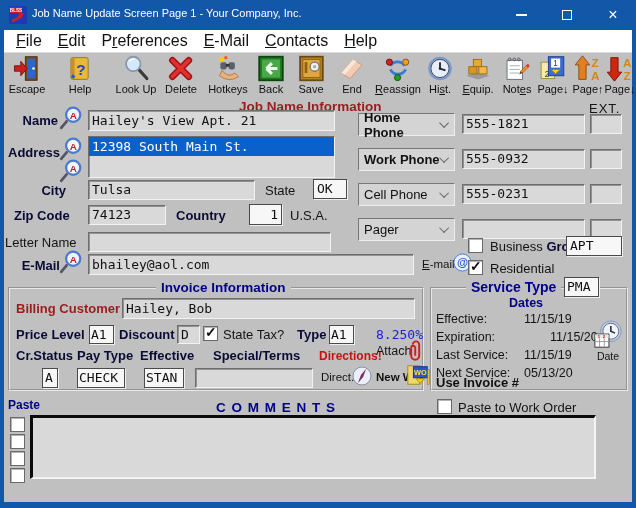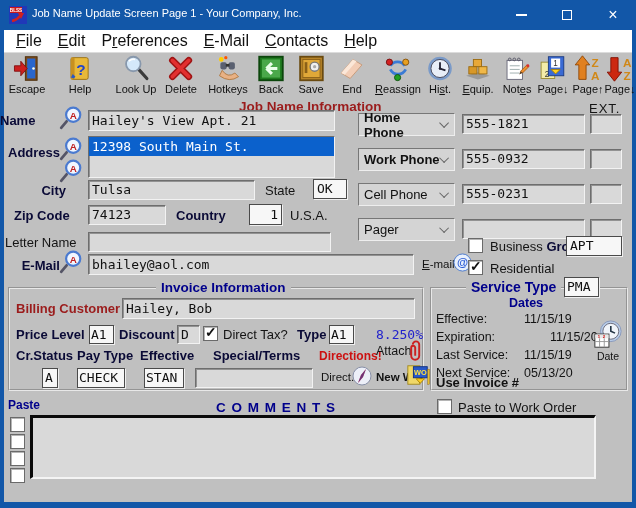--- a/index.html
+++ b/index.html
@@ -249,21 +249,21 @@
         <text x="24" y="29" font-size="13" font-weight="bold" fill="#d08818" text-anchor="middle">Z</text>
       </svg>
     <span class="lbl"><span>Page↓</span><span class="u"></span><span></span></span>
   </div>
 
   <div class="abs client-bg"></div>
 
   <div class="abs lab maroon" style="left:239px; top:99px; font-size:13.5px;">Job Name Information</div>
   <div class="abs lab" style="left:589px; top:101px; letter-spacing:1px;">EXT.</div>
 
-  <div class="abs lab b" style="left:0; top:113px; width:58px; text-align:left;">Name</div>
+  <div class="abs lab b" style="left:0; top:113px; width:58px; text-align:right;">Name</div>
   <svg class="abs" style="left:59px; top:106px; width:24px; height:24px;" viewBox="0 0 22 22">
       <line x1="7" y1="14" x2="2" y2="20" stroke="#556" stroke-width="2.5" stroke-linecap="round"></line>
       <circle cx="13" cy="8" r="6.5" fill="#f0f6ff" stroke="#4a7ad0" stroke-width="2"></circle>
       <text x="13" y="11.5" font-size="9" font-weight="bold" fill="#c02020" text-anchor="middle">A</text>
     </svg>
   <div class="abs inp mono" style="left:88px; top:110px; width:247px; height:21px; line-height:17px;">Hailey's View Apt. 21</div>
 
   <div class="abs lab b" style="left:8px; top:145px;">Address</div>
   <svg class="abs" style="left:59px; top:137px; width:24px; height:24px;" viewBox="0 0 22 22">
       <line x1="7" y1="14" x2="2" y2="20" stroke="#556" stroke-width="2.5" stroke-linecap="round"></line>
@@ -345,21 +345,21 @@
   <div class="abs legend navy" style="left:156px; top:280px;">Invoice Information</div>
 
   <div class="abs lab maroon" style="left:16px; top:301px;">Billing Customer</div>
   <div class="abs inp mono" style="left:122px; top:298px; width:293px; height:21px; line-height:17px;">Hailey, Bob</div>
 
   <div class="abs lab b" style="left:16px; top:327px;">Price Level</div>
   <div class="abs wbox mono" style="left:89px; top:325px; width:25px; height:19px; line-height:15px; padding:1px 1px;">A1</div>
   <div class="abs lab b" style="left:119px; top:327px;">Discount</div>
   <div class="abs inp mono" style="left:177px; top:325px; width:23px; height:19px; line-height:15px;">D</div>
   <div class="abs cb checked" style="left:203px; top:326px;"></div>
-  <div class="abs lab" style="left:223px; top:327px;">Direct Tax?</div>
+  <div class="abs lab" style="left:223px; top:327px;">State Tax?</div>
   <div class="abs lab b" style="left:297px; top:327px;">Type</div>
   <div class="abs wbox mono" style="left:329px; top:325px; width:25px; height:19px; line-height:15px; padding:1px 1px;">A1</div>
   <div class="abs mono" style="left:376px; top:327px; color:#2222cc;">8.250%</div>
 
   <div class="abs lab b" style="left:16px; top:348px;">Cr.Status</div>
   <div class="abs lab b" style="left:77px; top:348px;">Pay Type</div>
   <div class="abs lab b" style="left:140px; top:348px;">Effective</div>
   <div class="abs lab b" style="left:213px; top:348px;">Special/Terms</div>
   <div class="abs" style="left:319px; top:349px; font-size:12px; font-weight:bold; color:#cc1111; white-space:nowrap;">Directions!</div>
   <div class="abs lab" style="left:376px; top:344px; font-size:12.5px;">Attach</div>

